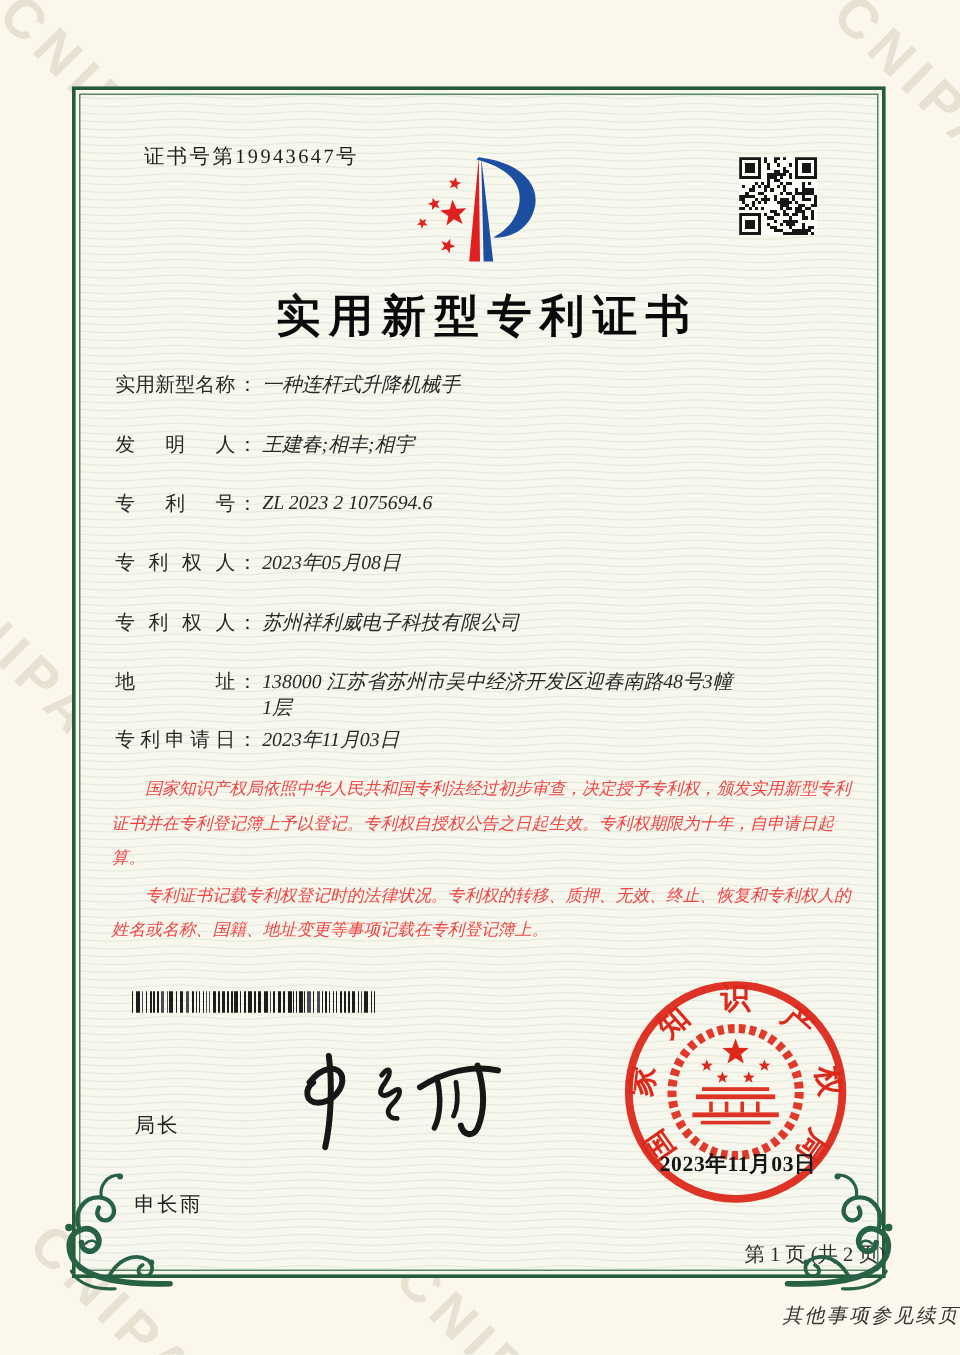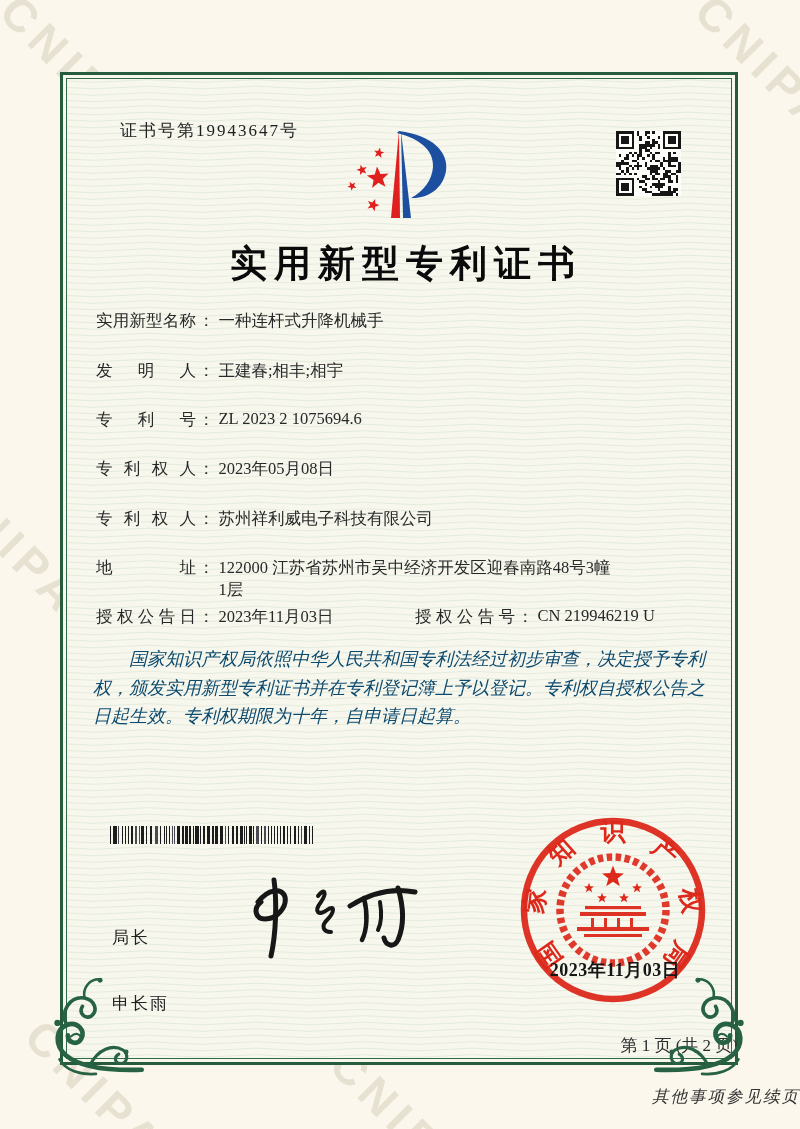--- a/index.html
+++ b/index.html
@@ -32,26 +32,26 @@
   .title{
     left:60px;top:239px;width:692px;text-align:center;
     font-size:37px;font-weight:bold;letter-spacing:7px;color:#0a0a0a;
   }
   .frow{left:96px;width:625px;font-size:16.5px;color:#282828;white-space:nowrap;}
   .flabel{
     display:inline-block;width:100px;text-align:justify;text-align-last:justify;
     vertical-align:top;
   }
   .fcolon{display:inline-block;margin:0 4px 0 2px;vertical-align:top;}
-  .fvalue{display:inline-block;vertical-align:top;}
+  .fvalue{display:inline-block;vertical-align:top;font-style:italic;}
   .addr-value{width:430px;white-space:pre-line;}
   .pair2{position:absolute;left:319px;top:0;white-space:nowrap;}
   .paras{
-    left:93px;top:645px;width:622px;font-size:18px;line-height:28.5px;
-    color:#0c4a6e;font-style:italic;z-index:2;
+    left:93px;top:645px;width:622px;font-size:14px;line-height:28.5px;
+    color:#ef4444;font-style:italic;z-index:2;
   }
   .paras p{margin:0;text-indent:2em;}
   .paras p + p{margin-top:3px;}
   .signer{font-family:"Liberation Sans","DejaVu Sans",sans-serif;
     font-size:17px;color:#222;letter-spacing:2px;margin-top:28px;}
   .sealdate{
     left:520px;top:958px;width:190px;text-align:center;
     font-size:18px;font-weight:bold;color:#151515;z-index:4;letter-spacing:0.5px;
   }
   .pageinfo{left:60px;top:1034px;width:678px;text-align:right;font-size:17px;color:#2e2e2e;}
@@ -569,30 +569,30 @@
 <div class="abs frow" style="top:409px">
   <span class="flabel">专利号</span><span class="fcolon">：</span><span class="fvalue">ZL 2023 2 1075694.6</span>
 </div>
 <div class="abs frow" style="top:458px">
   <span class="flabel">专利权人</span><span class="fcolon">：</span><span class="fvalue">2023年05月08日</span>
 </div>
 <div class="abs frow" style="top:508px">
   <span class="flabel">专利权人</span><span class="fcolon">：</span><span class="fvalue">苏州祥利威电子科技有限公司</span>
 </div>
 <div class="abs frow" style="top:557px">
-  <span class="flabel">地址</span><span class="fcolon">：</span><span class="fvalue addr-value">122000 江苏省苏州市吴中经济开发区迎春南路48号3幢
+  <span class="flabel">地址</span><span class="fcolon">：</span><span class="fvalue addr-value">138000 江苏省苏州市吴中经济开发区迎春南路48号3幢
 1层</span>
 </div>
 <div class="abs frow" style="top:606px;position:absolute">
-  <span class="flabel">授权公告日</span><span class="fcolon">：</span><span class="fvalue">2023年11月03日</span>
-  <span class="pair2"><span class="flabel">授权公告号</span><span class="fcolon">：</span><span class="fvalue">CN 219946219 U</span></span>
+  <span class="flabel">专利申请日</span><span class="fcolon">：</span><span class="fvalue">2023年11月03日</span>
 </div>
 
 <div class="abs paras">
   <p>国家知识产权局依照中华人民共和国专利法经过初步审查，决定授予专利权，颁发实用新型专利证书并在专利登记簿上予以登记。专利权自授权公告之日起生效。专利权期限为十年，自申请日起算。</p>
+  <p>专利证书记载专利权登记时的法律状况。专利权的转移、质押、无效、终止、恢复和专利权人的姓名或名称、国籍、地址变更等事项记载在专利登记簿上。</p>
 </div>
 
 <svg class="abs" style="left:110px;top:826px" width="206" height="18" viewBox="0 0 206 18" shape-rendering="crispEdges">
   <g id="barcode-bars">
       <rect x="0.0" y="0" width="1.0" height="18" fill="#1C1C1C"></rect>
       <rect x="3.4" y="0" width="3.2" height="18" fill="#1C1C1C"></rect>
       <rect x="8.1" y="0" width="1.0" height="18" fill="#4A4A52"></rect>
       <rect x="11.6" y="0" width="1.0" height="18" fill="#1C1C1C"></rect>
       <rect x="14.8" y="0" width="1.6" height="18" fill="#1C1C1C"></rect>
       <rect x="17.7" y="0" width="1.6" height="18" fill="#1C1C1C"></rect>

